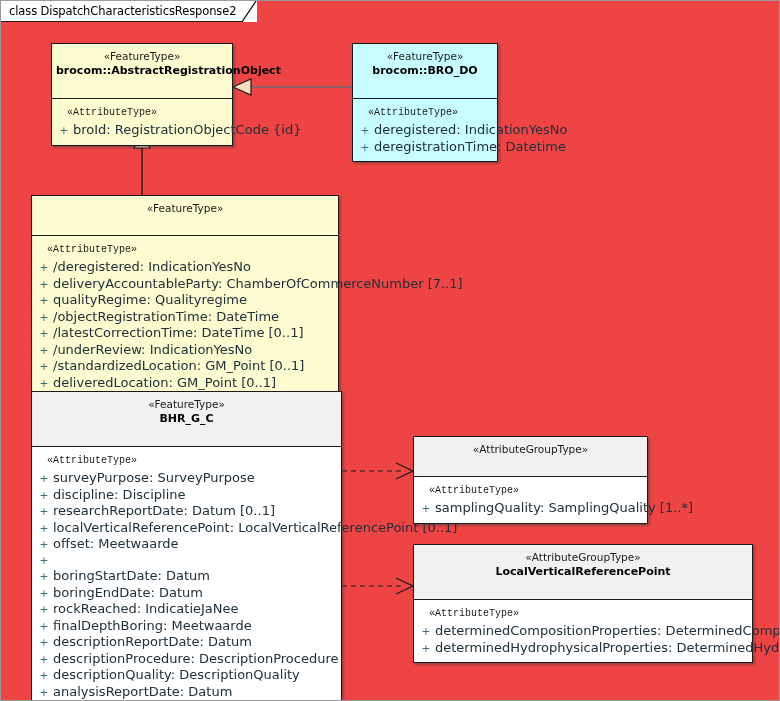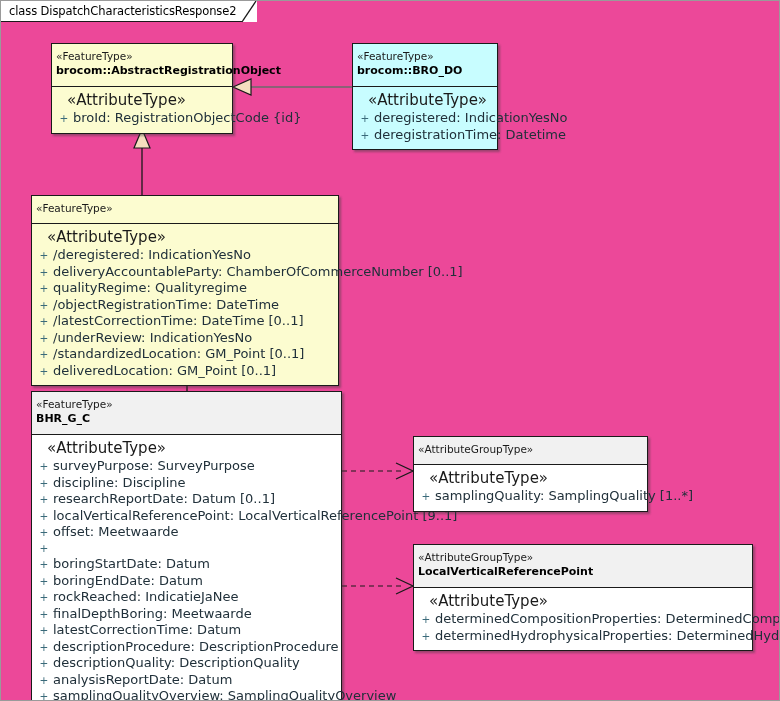--- a/index.html
+++ b/index.html
@@ -7,21 +7,21 @@
     padding: 0;
     background: #ffffff;
   }
   body {
     font-family: "DejaVu Sans", sans-serif;
   }
   #diagram {
     position: relative;
     width: 780px;
     height: 701px;
-    background: #ec4899;
+    background: #ef4444;
     border: 1px solid #9a9a9a;
     box-sizing: border-box;
     overflow: hidden;
   }
   
   .frame-tab {
     position: absolute;
     left: 0px;
     top: 0px;
     height: 21px;
@@ -56,45 +56,47 @@
   
   .uml {
     position: absolute;
     box-sizing: border-box;
     border: 1.3px solid #1a1a1a;
     box-shadow: 2px 2px 2px rgba(60,60,60,0.45);
   }
   .uml .head {
     box-sizing: border-box;
     border-bottom: 1.6px solid #1a1a1a;
-    padding: 5px 4px 8px 4px;
+    text-align: center;
+    padding: 5px 4px 20px 4px;
   }
   .uml .stereo {
     font-size: 10.5px;
     color: #1a1a1a;
     line-height: 14px;
     white-space: nowrap;
   }
   .uml .cname {
     font-size: 11px;
     font-weight: bold;
     color: #000000;
     line-height: 15px;
     white-space: nowrap;
   }
   .uml .cname.italic { }
   .uml .body {
     padding: 6px 3px 6px 3px;
   }
   .uml .group-label {
-    font-size: 15px;
+    font-size: 10px;
     color: #1a1a1a;
     padding: 0 0 2px 12px;
     line-height: 15px;
     white-space: nowrap;
+    font-family: Liberation Mono, monospace;
   }
   .attr {
     display: flex;
     align-items: baseline;
     line-height: 15.5px;
     white-space: nowrap;
   }
   .attr .vis {
     width: 18px;
     text-align: center;
@@ -208,21 +210,21 @@
       <div class="stereo">«FeatureType»</div>
     </div>
     <div class="body">
       <div class="group-label">«AttributeType»</div>
       <div class="attr">
         <span class="vis">+</span>
         <span class="sig">/deregistered: IndicationYesNo</span>
       </div>
       <div class="attr">
         <span class="vis">+</span>
-        <span class="sig">deliveryAccountableParty: ChamberOfCommerceNumber [0..1]</span>
+        <span class="sig">deliveryAccountableParty: ChamberOfCommerceNumber [7..1]</span>
       </div>
       <div class="attr">
         <span class="vis">+</span>
         <span class="sig">qualityRegime: Qualityregime</span>
       </div>
       <div class="attr">
         <span class="vis">+</span>
         <span class="sig">/objectRegistrationTime: DateTime</span>
       </div>
       <div class="attr">
@@ -258,21 +260,21 @@
       <div class="attr">
         <span class="vis">+</span>
         <span class="sig">discipline: Discipline</span>
       </div>
       <div class="attr">
         <span class="vis">+</span>
         <span class="sig">researchReportDate: Datum [0..1]</span>
       </div>
       <div class="attr">
         <span class="vis">+</span>
-        <span class="sig">localVerticalReferencePoint: LocalVerticalReferencePoint [9..1]</span>
+        <span class="sig">localVerticalReferencePoint: LocalVerticalReferencePoint [0..1]</span>
       </div>
       <div class="attr">
         <span class="vis">+</span>
         <span class="sig">offset: Meetwaarde</span>
       </div>
       <div class="attr">
         <span class="vis">+</span>
       </div>
       <div class="attr">
         <span class="vis">+</span>
@@ -285,21 +287,21 @@
       <div class="attr">
         <span class="vis">+</span>
         <span class="sig">rockReached: IndicatieJaNee</span>
       </div>
       <div class="attr">
         <span class="vis">+</span>
         <span class="sig">finalDepthBoring: Meetwaarde</span>
       </div>
       <div class="attr">
         <span class="vis">+</span>
-        <span class="sig">latestCorrectionTime: Datum</span>
+        <span class="sig">descriptionReportDate: Datum</span>
       </div>
       <div class="attr">
         <span class="vis">+</span>
         <span class="sig">descriptionProcedure: DescriptionProcedure</span>
       </div>
       <div class="attr">
         <span class="vis">+</span>
         <span class="sig">descriptionQuality: DescriptionQuality</span>
       </div>
       <div class="attr">

